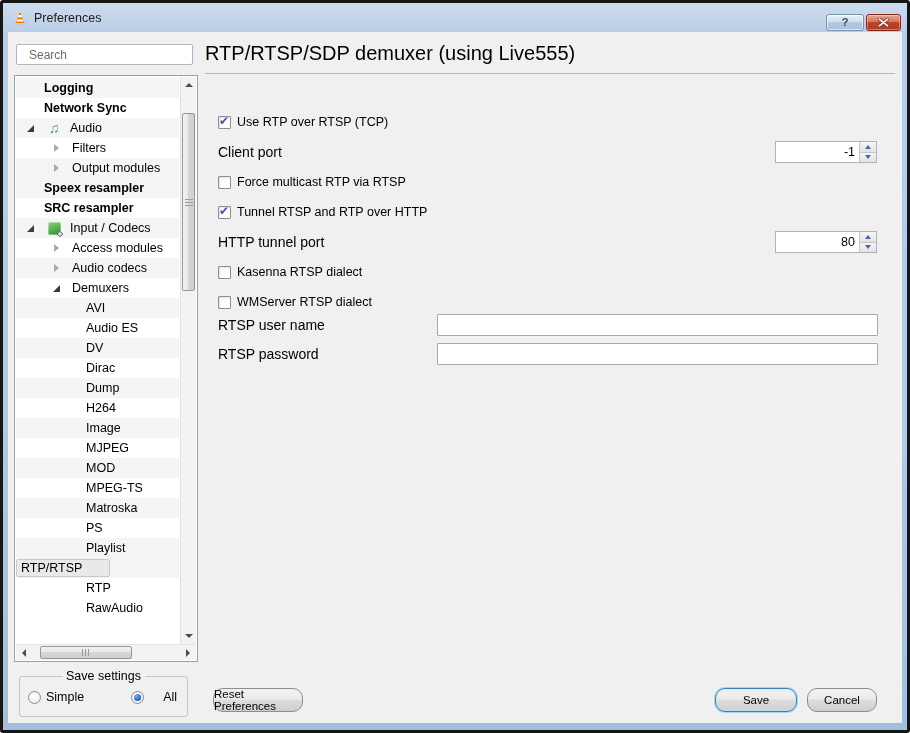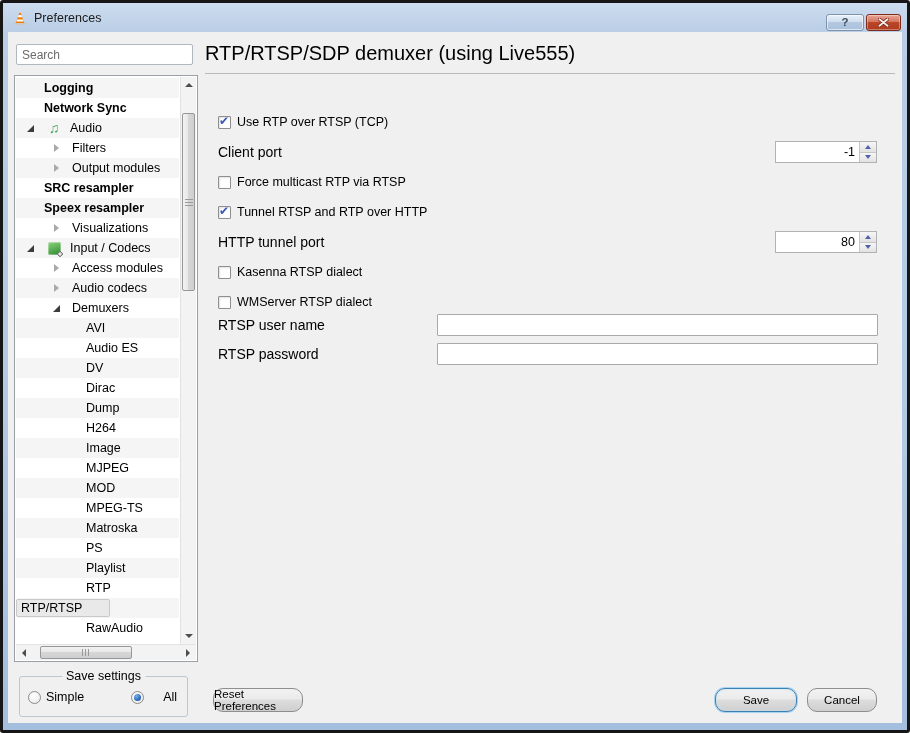--- a/index.html
+++ b/index.html
@@ -14,21 +14,21 @@
   .tb-btn { position:absolute; top:11px; height:17px; border-radius:3px; font-size:11.5px; text-align:center; line-height:15px; cursor:default; }
   .help-btn { right:43px; width:38px; border:1px solid #7b93ad; background:linear-gradient(180deg,#e9f1fa 0,#cfdded 45%,#b4c8e0 50%,#a9c0dc 100%);
               color:#3d4b5c; font-weight:bold; box-shadow:inset 0 0 0 1px rgba(255,255,255,.6); }
   .close-btn { right:6px; width:35px; border:1px solid #7e2b1b; background:linear-gradient(180deg,#e8a697 0,#d4765f 45%,#bc4628 50%,#b03a1e 100%);
                box-shadow:inset 0 0 0 1px rgba(255,255,255,.35); display:flex; align-items:center; justify-content:center; }
 
   .client { position:absolute; left:5px; top:29px; width:894px; height:691px; background:#f0f0f0; }
 
   
   .search { position:absolute; left:8px; top:12px; width:177px; height:21px; border:1px solid #aeb8c2; border-radius:2px;
-            padding:0 5px; font-size:12px; color:#333; background:#fff; font-family:"Liberation Sans",sans-serif; }
+            padding:0 12px; font-size:12px; color:#333; background:#fff; font-family:"Liberation Sans",sans-serif; }
   .search::placeholder { color:#6b6b6b; opacity:1; }
 
   .tree { position:absolute; left:6px; top:43px; width:184px; height:587px; background:#fff; border:1px solid #9aa0a6; }
   .tree-rows { position:absolute; left:1px; top:2px; right:18px; height:554px; overflow:hidden; }
   .trow { display:flex; align-items:center; height:20px; font-size:12.5px; color:#000; white-space:nowrap; cursor:default; }
   .trow.alt { background:#f5f5f5; }
   .exp { width:10px; height:10px; position:relative; flex:0 0 auto; }
   .exp.collapsed::before { content:""; position:absolute; left:2px; top:1px; width:0; height:0;
         border-top:4px solid transparent; border-bottom:4px solid transparent; border-left:5px solid #a9a9a9; }
   .exp.expanded::before { content:""; position:absolute; left:1px; top:2px; width:0; height:0;
@@ -155,29 +155,25 @@
             <span class="tlabel">Audio</span>
           </div>
           <div class="trow l2">
             <span class="exp collapsed"></span>
             <span class="tlabel">Filters</span>
           </div>
           <div class="trow l2 alt">
             <span class="exp collapsed"></span>
             <span class="tlabel">Output modules</span>
           </div>
+          <div class="trow l2p alt">
+            <span class="tlabel">Speex resampler</span>
+          </div>
           <div class="trow l2p">
             <span class="tlabel">SRC resampler</span>
-          </div>
-          <div class="trow l2p alt">
-            <span class="tlabel">Speex resampler</span>
-          </div>
-          <div class="trow l2">
-            <span class="exp collapsed"></span>
-            <span class="tlabel">Visualizations</span>
           </div>
           <div class="trow l1 alt">
             <span class="exp expanded"></span>
             <span class="ticon">
               <span class="ic-glyph"></span>
             </span>
             <span class="tlabel">Input / Codecs</span>
           </div>
           <div class="trow l2">
             <span class="exp collapsed"></span>
@@ -223,25 +219,25 @@
           </div>
           <div class="trow l3 alt">
             <span class="tlabel">Matroska</span>
           </div>
           <div class="trow l3">
             <span class="tlabel">PS</span>
           </div>
           <div class="trow l3 alt">
             <span class="tlabel">Playlist</span>
           </div>
-          <div class="trow l3">
-            <span class="tlabel">RTP</span>
-          </div>
           <div class="trow l3 alt sel">
             <span class="tlabel selbox">RTP/RTSP</span>
+          </div>
+          <div class="trow l3">
+            <span class="tlabel">RTP</span>
           </div>
           <div class="trow l3">
             <span class="tlabel">RawAudio</span>
           </div>
         </div>
 
       <div class="vscroll">
         <div class="sb-btn" style="top:0;left:0;">
             <span class="tri up"></span>
           </div>

